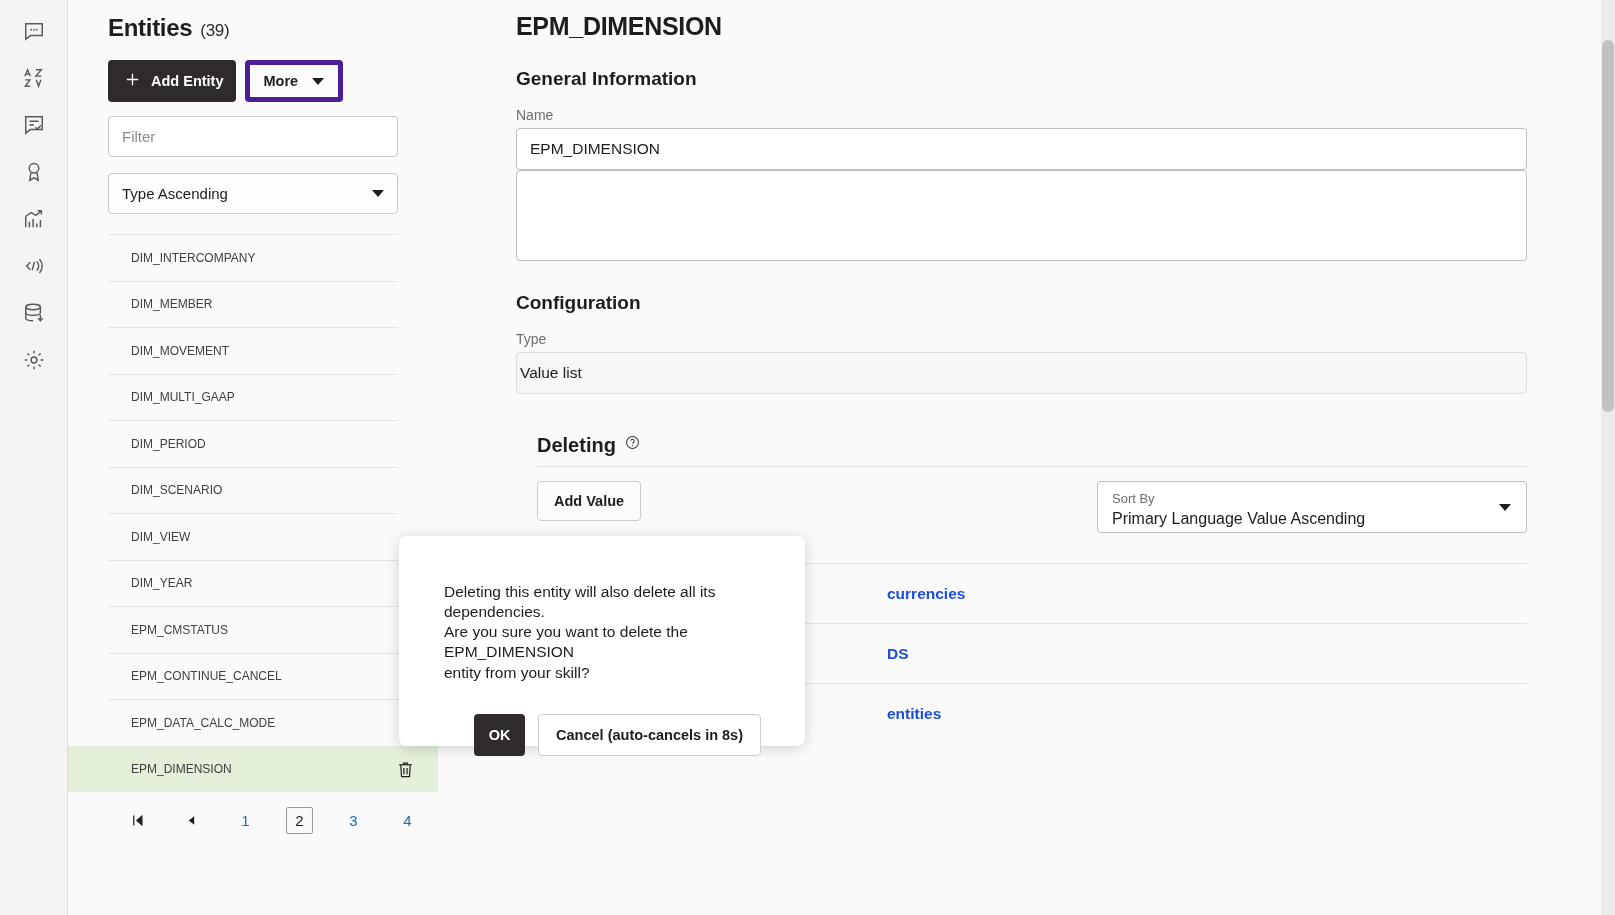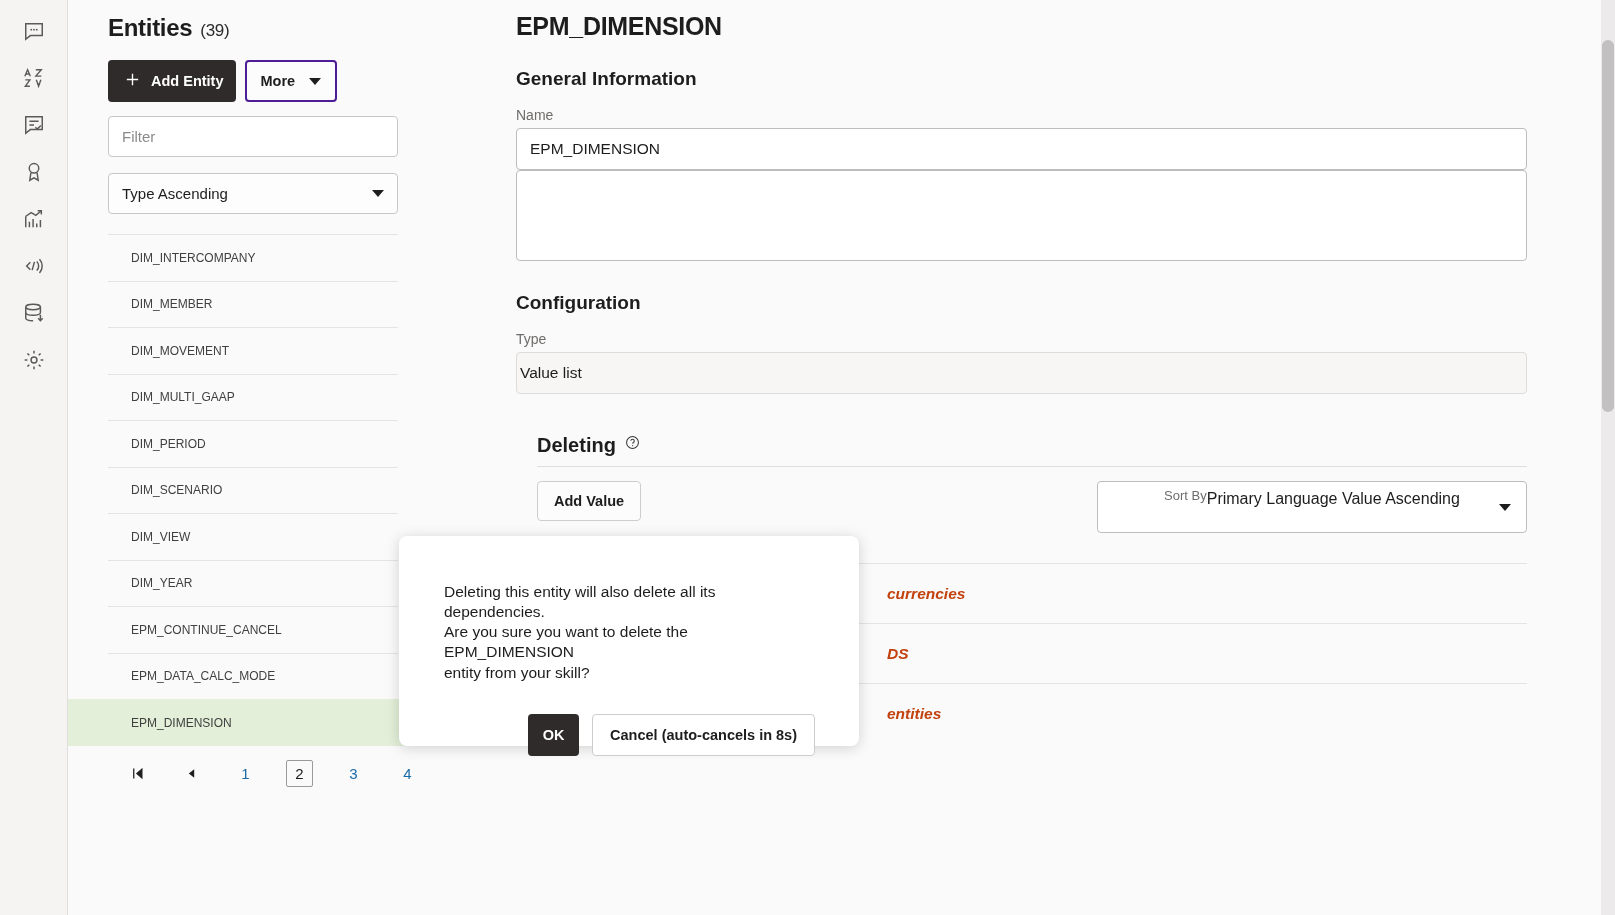--- a/index.html
+++ b/index.html
@@ -51,21 +51,21 @@
     background: #2e2b2a; color: #fff;
     border: none; border-radius: 4px;
     height: 42px; padding: 0 12px 0 16px;
     font-size: 14.5px; font-weight: bold;
     font-family: "Liberation Sans", sans-serif;
     display: inline-flex; align-items: center; gap: 10px;
     cursor: pointer;
   }
   .btn-secondary {
     background: #fcfcfc; color: #1d1d1d;
-    border: 2px solid #4c1d95; border-radius: 4px;
+    border: 5px solid #4c1d95; border-radius: 4px;
     height: 42px; padding: 8px 14px;
     font-size: 14.5px; font-weight: bold;
     font-family: "Liberation Sans", sans-serif;
     display: inline-flex; align-items: center; gap: 14px;
     cursor: pointer;
   }
   .caret { width: 0; height: 0; border-left: 6px solid transparent; border-right: 6px solid transparent; border-top: 7px solid #1d1d1d; }
 
   .lp-filter {
     margin-top: 14px;
@@ -171,55 +171,55 @@
     background: #fcfcfc; border: 1px solid #cfcdcb; border-radius: 4px;
     height: 40px; padding: 0 16px;
     font-size: 14.5px; font-weight: bold; color: #1d1d1d;
     font-family: "Liberation Sans", sans-serif;
     cursor: pointer;
   }
   .sortby {
     width: 430px; height: 52px;
     background: #fff; border: 1px solid #bfbdbb; border-radius: 4px;
     padding: 6px 14px 0 14px;
-    display: flex; flex-direction: row; justify-content: center;
+    display: flex; flex-direction: column; justify-content: center;
     position: relative; cursor: pointer;
   }
   .sortby-label { font-size: 13px; color: #6f6d6b; line-height: 1.3; }
   .sortby-value { font-size: 16px; color: #1d1d1d; line-height: 1.35; }
   .sortby-caret { position: absolute; right: 15px; top: 22px; width: 0; height: 0;
     border-left: 6px solid transparent; border-right: 6px solid transparent; border-top: 7px solid #1d1d1d; }
 
   .vtable { margin-top: 30px; margin-left: 21px; }
   .vt-row {
     display: flex; align-items: center;
     height: 60px;
     border-top: 1px solid #e6e4e2;
     font-size: 15.5px;
   }
   .vt-c1 { width: 350px; padding-left: 14px; color: #1d1d1d; }
-  .vt-c2 { font-weight: bold; color: #c2410c; font-style: italic; }
+  .vt-c2 { font-weight: bold; color: #1d4ed8; }
 
   
   .scrollbar {
     position: absolute; top: 0; right: 0;
     width: 14px; height: 915px;
     background: #eceaea;
   }
   .scrollbar-thumb {
     position: absolute; top: 40px; left: 1px;
     width: 12px; height: 372px;
     background: #c2c0c0; border-radius: 6px;
   }
 
   
   .modal {
     position: absolute;
     left: 399px; top: 536px;
-    width: 460px; height: 210px;
+    width: 406px; height: 210px;
     background: #fff;
     border-radius: 8px;
     box-shadow: 0 2px 14px rgba(0,0,0,.17);
     padding: 46px 44px 0 45px;
   }
   .modal-text { font-size: 15.5px; line-height: 1.3; color: #1d1d1d; }
   .modal-actions {
     display: flex; justify-content: flex-end; align-items: center;
     gap: 13px; margin-top: 31px;
   }
@@ -364,20 +364,23 @@
             <span>DIM_PERIOD</span>
           </div>
           <div class="entity-row">
             <span>DIM_SCENARIO</span>
           </div>
           <div class="entity-row">
             <span>DIM_VIEW</span>
           </div>
           <div class="entity-row">
             <span>DIM_YEAR</span>
+          </div>
+          <div class="entity-row">
+            <span>EPM_CMSTATUS</span>
           </div>
           <div class="entity-row">
             <span>EPM_CONTINUE_CANCEL</span>
           </div>
           <div class="entity-row">
             <span>EPM_DATA_CALC_MODE</span>
           </div>
           <div class="entity-row selected">
             <span>EPM_DIMENSION</span>
             <span class="trash">

